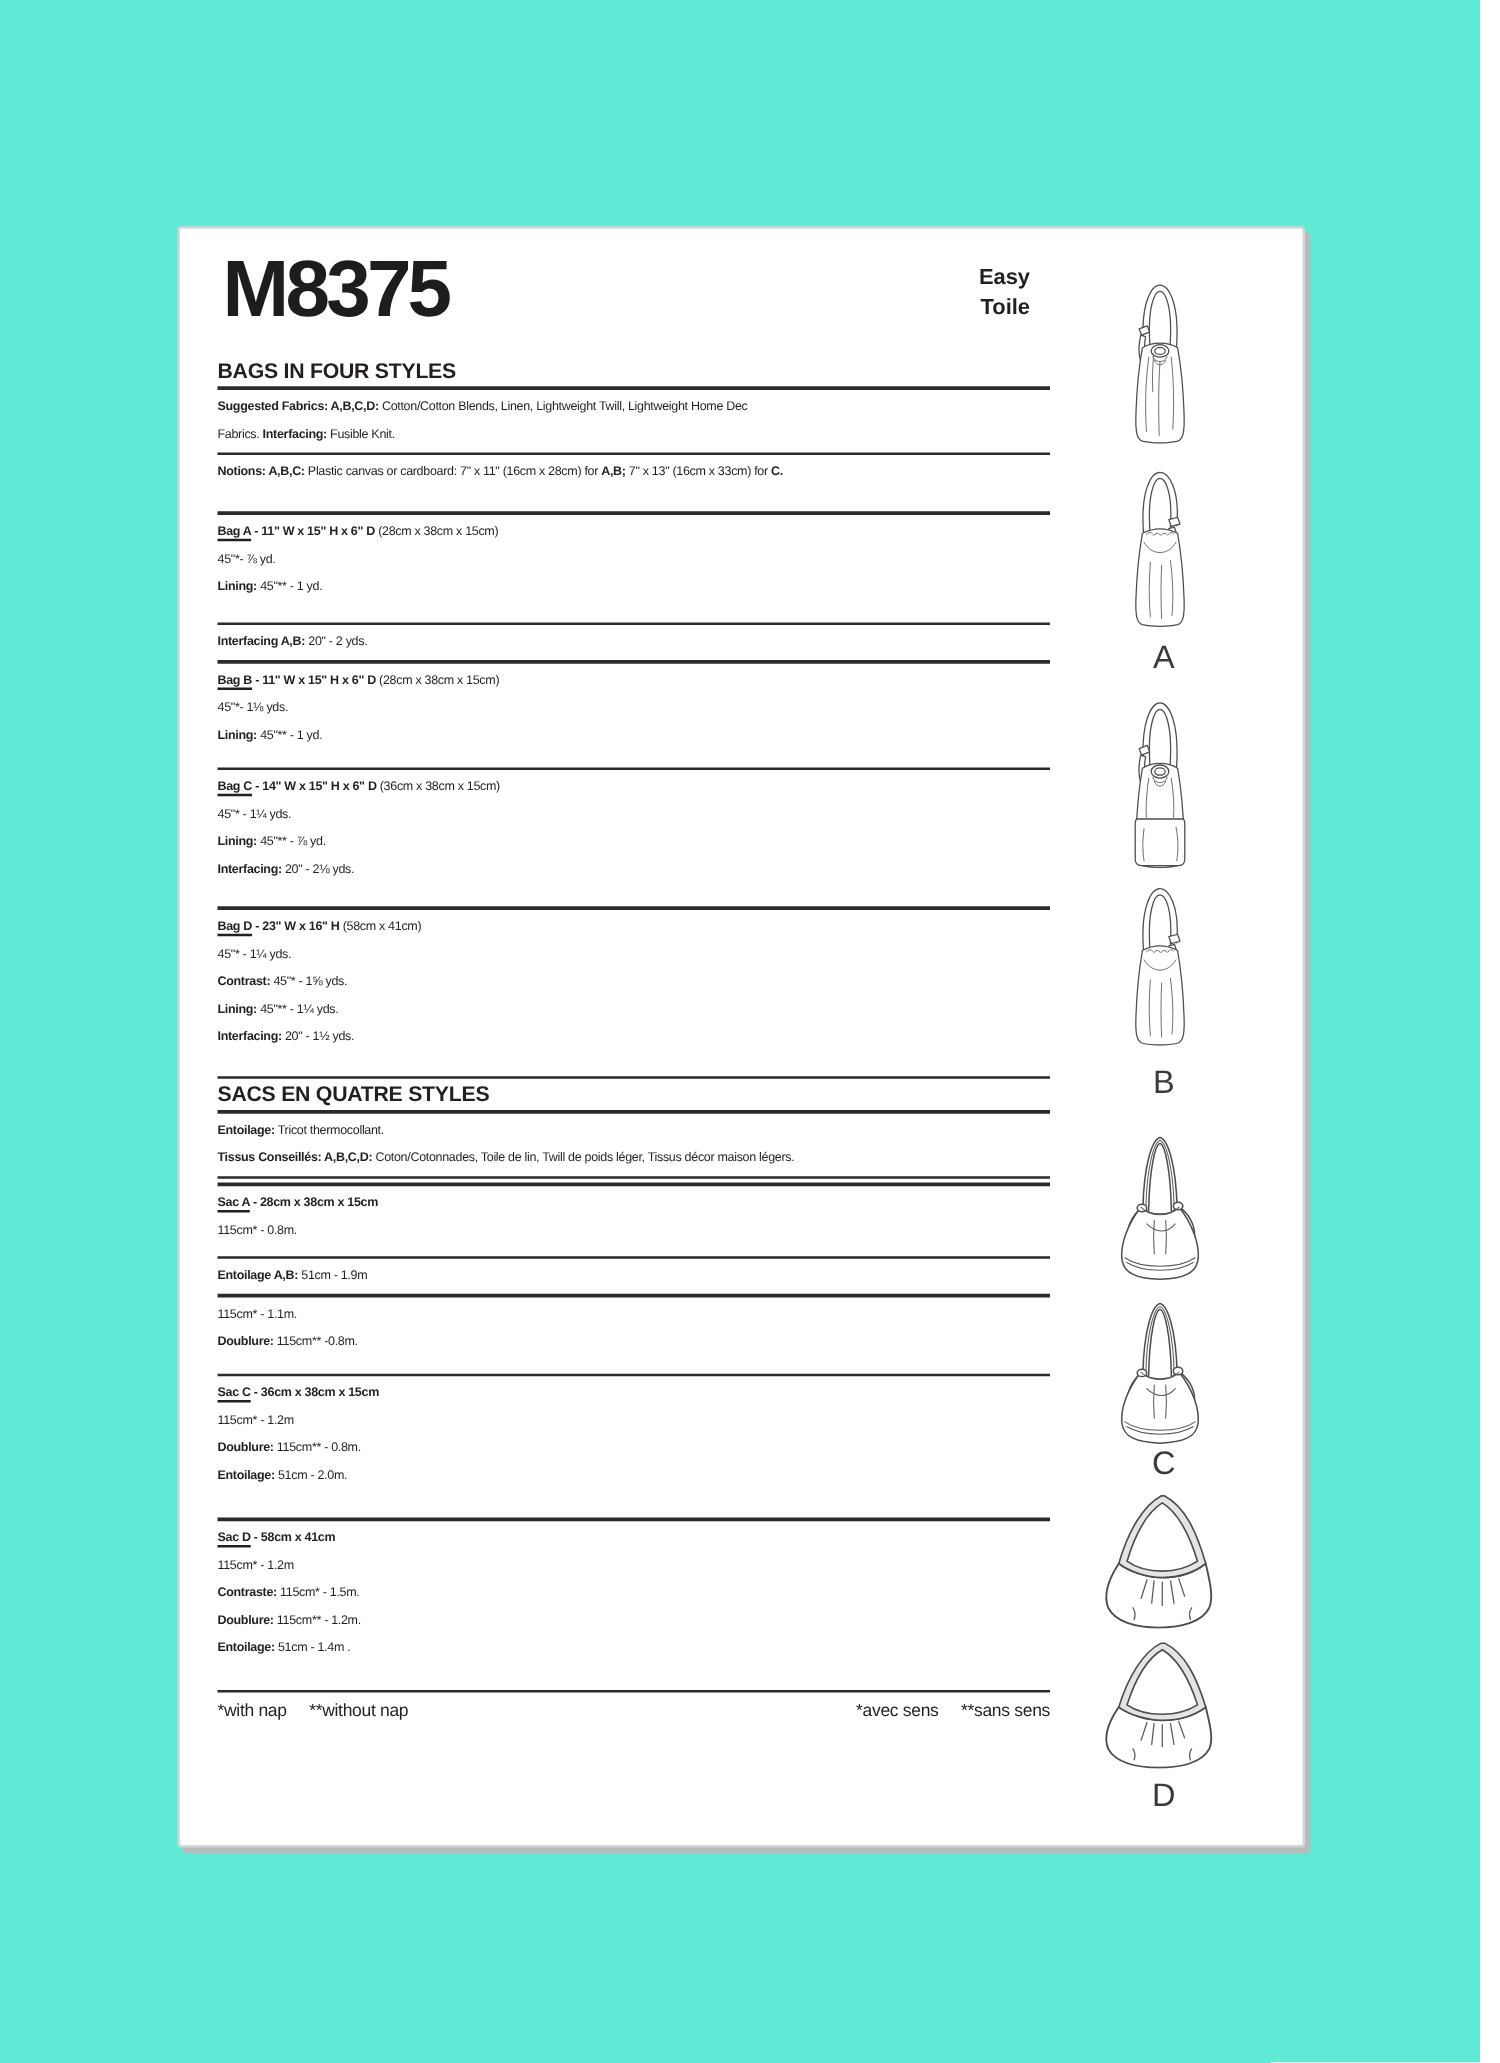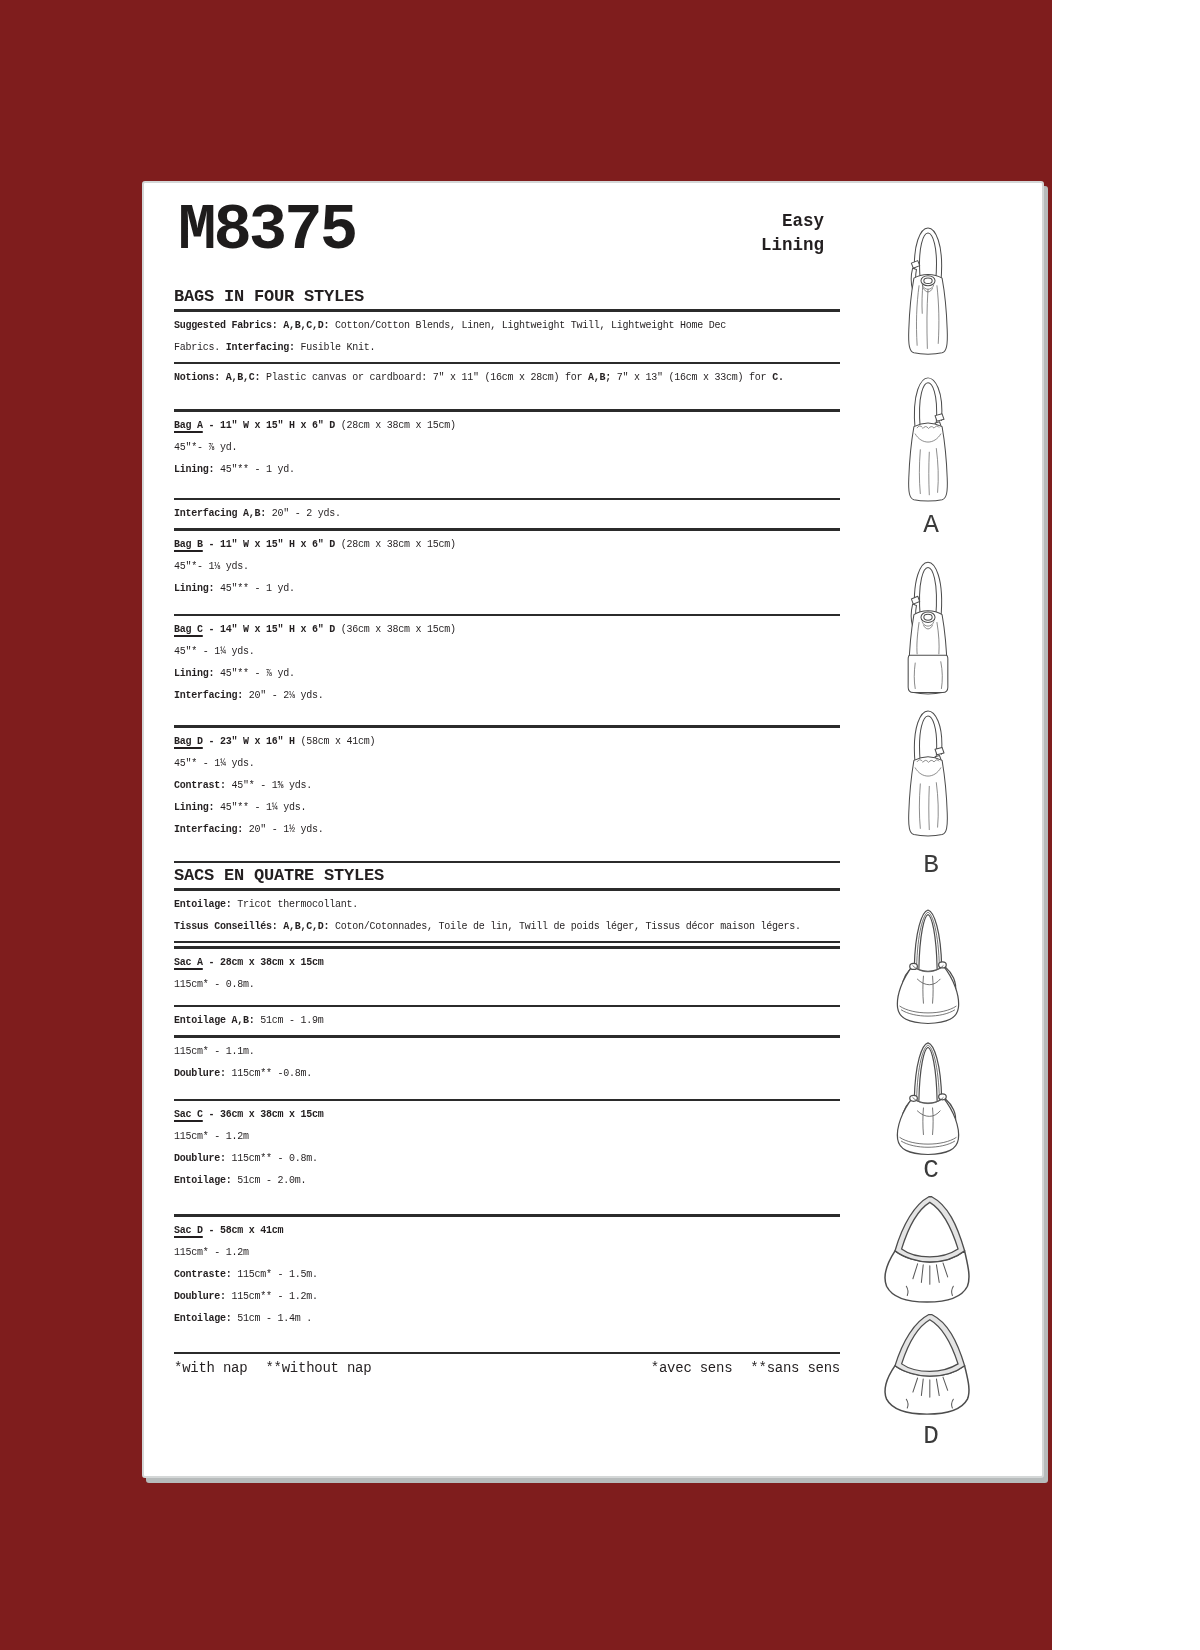--- a/index.html
+++ b/index.html
@@ -1,17 +1,17 @@
 <!DOCTYPE html>
 <html><head>
 <meta charset="utf-8">
 <style>
   html,body{margin:0;padding:0;background:#ffffff;}
-  .stage{position:relative;width:1052px;height:1650px;background:#7f1d1d;overflow:hidden;
-         font-family:Liberation Mono, monospace;color:#231f20;}
+  .stage{position:relative;width:1184px;height:1650px;background:#5eead4;overflow:hidden;
+         font-family:Liberation Sans, sans-serif;color:#231f20;}
   .sheet{position:absolute;left:142px;top:181px;width:902px;height:1297px;box-sizing:border-box;
          background:#fff;border:2px solid #d4d7d7;border-radius:3px;
          box-shadow:4px 5px 0 #b7bbbb;}
   .pattern-number{position:absolute;left:34px;top:16px;font-size:64px;font-weight:bold;
          letter-spacing:-3px;color:#1e1c1c;line-height:1;}
   .difficulty{position:absolute;left:540px;top:26px;width:140px;text-align:right;
          font-size:17.5px;font-weight:bold;line-height:24px;}
   .col{position:absolute;left:30px;top:104px;width:666px;}
   .h{font-size:17px;font-weight:bold;line-height:19px;letter-spacing:-0.2px;}
   .rule{height:2.5px;background:#2b2b2b;margin:3px 0;}
@@ -33,21 +33,21 @@
 </head>
 <body>
 
 <div class="stage">
   <div class="sheet">
 
     <div class="pattern-number">M8375</div>
 
     <div class="difficulty">
       <div>Easy</div>
-      <div>Lining</div>
+      <div>Toile</div>
     </div>
 
     <div class="col">
       <div class="h">BAGS IN FOUR STYLES</div>
       <div class="rule"></div>
       <div>
           <div class="line"><span class="b ">Suggested Fabrics: A,B,C,D:</span><span class=""> Cotton/Cotton Blends, Linen, Lightweight Twill, Lightweight Home Dec</span></div>
           <div class="line"><span class="">Fabrics. </span><span class="b ">Interfacing:</span><span class=""> Fusible Knit.</span></div>
         </div>
       <div class="rule"></div>

